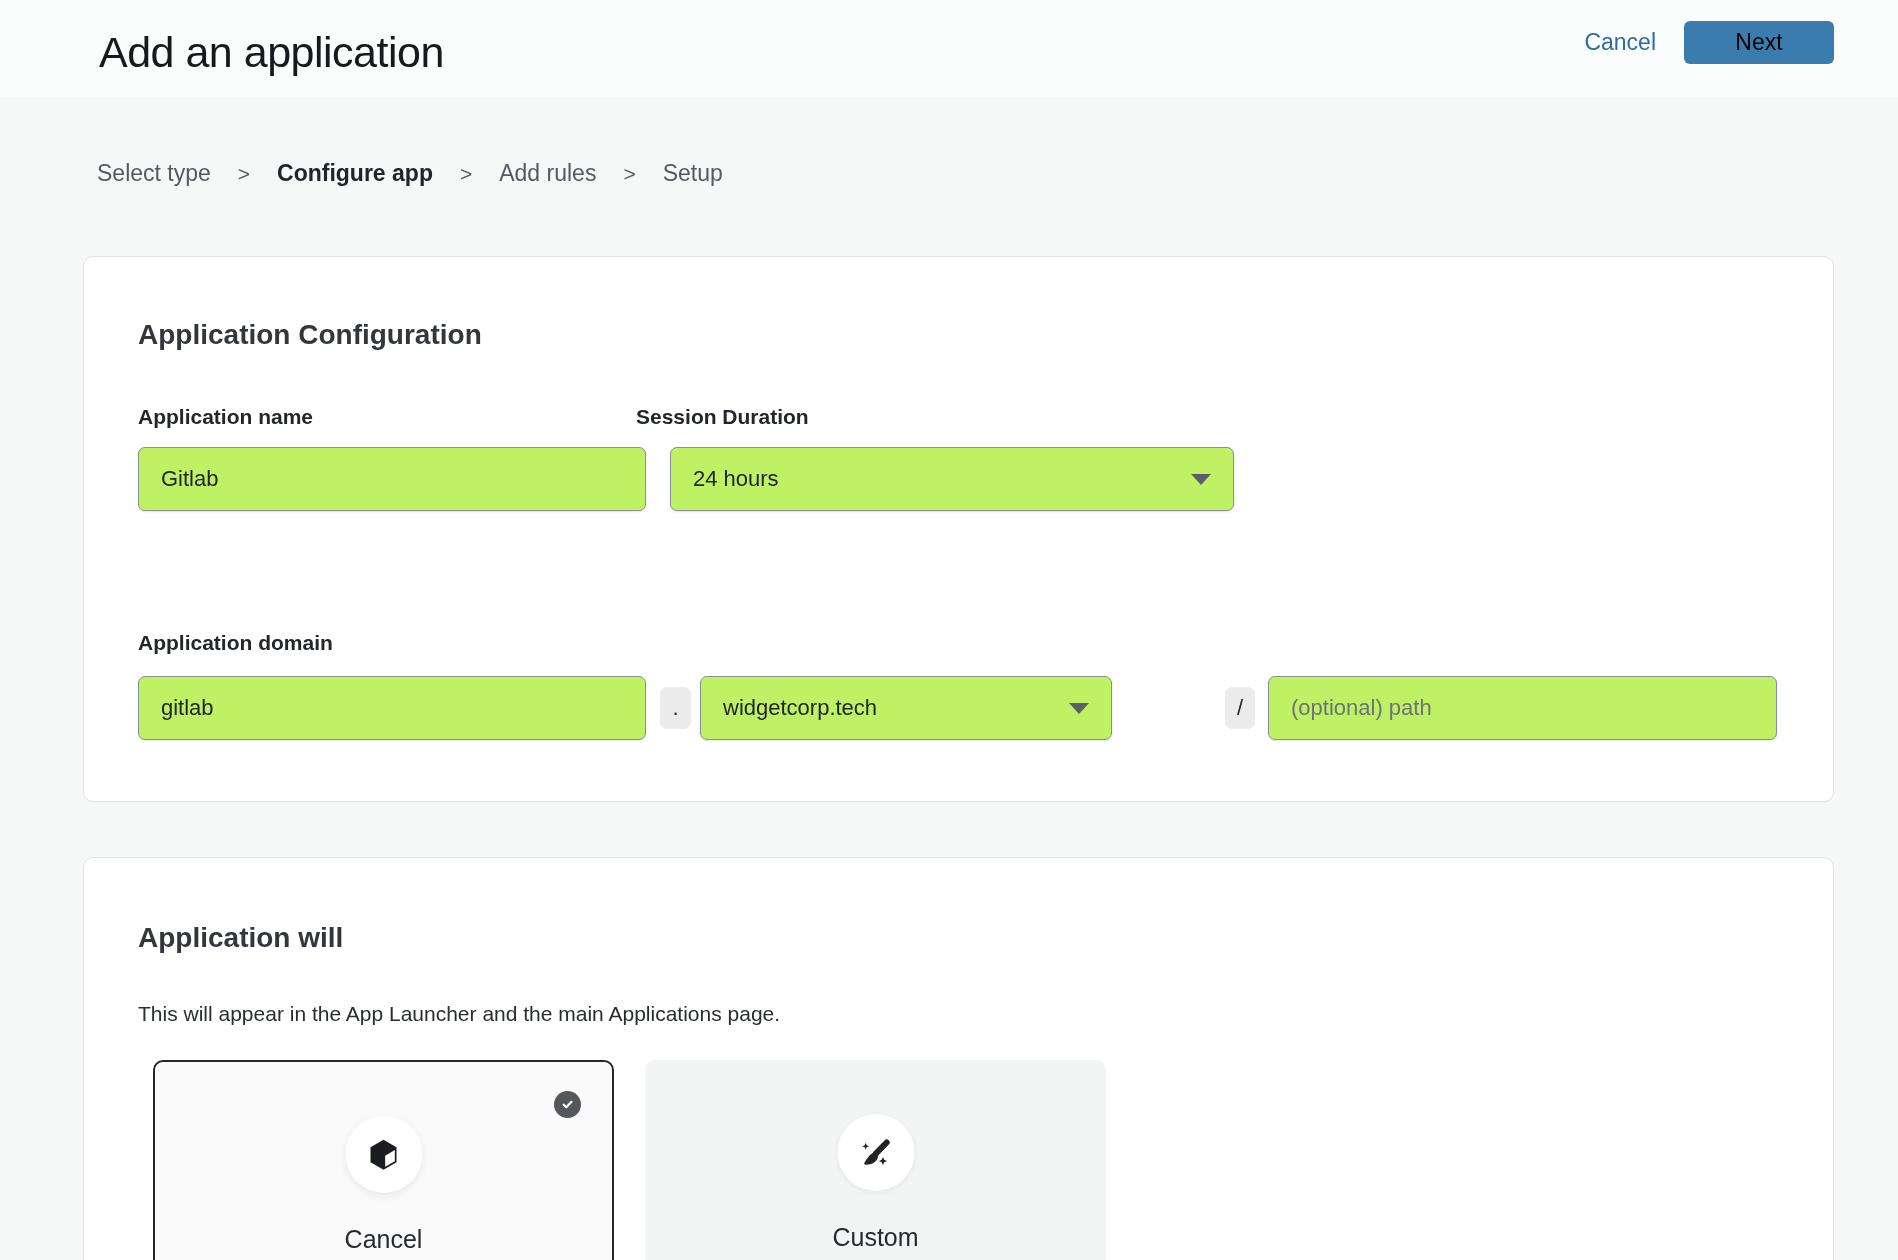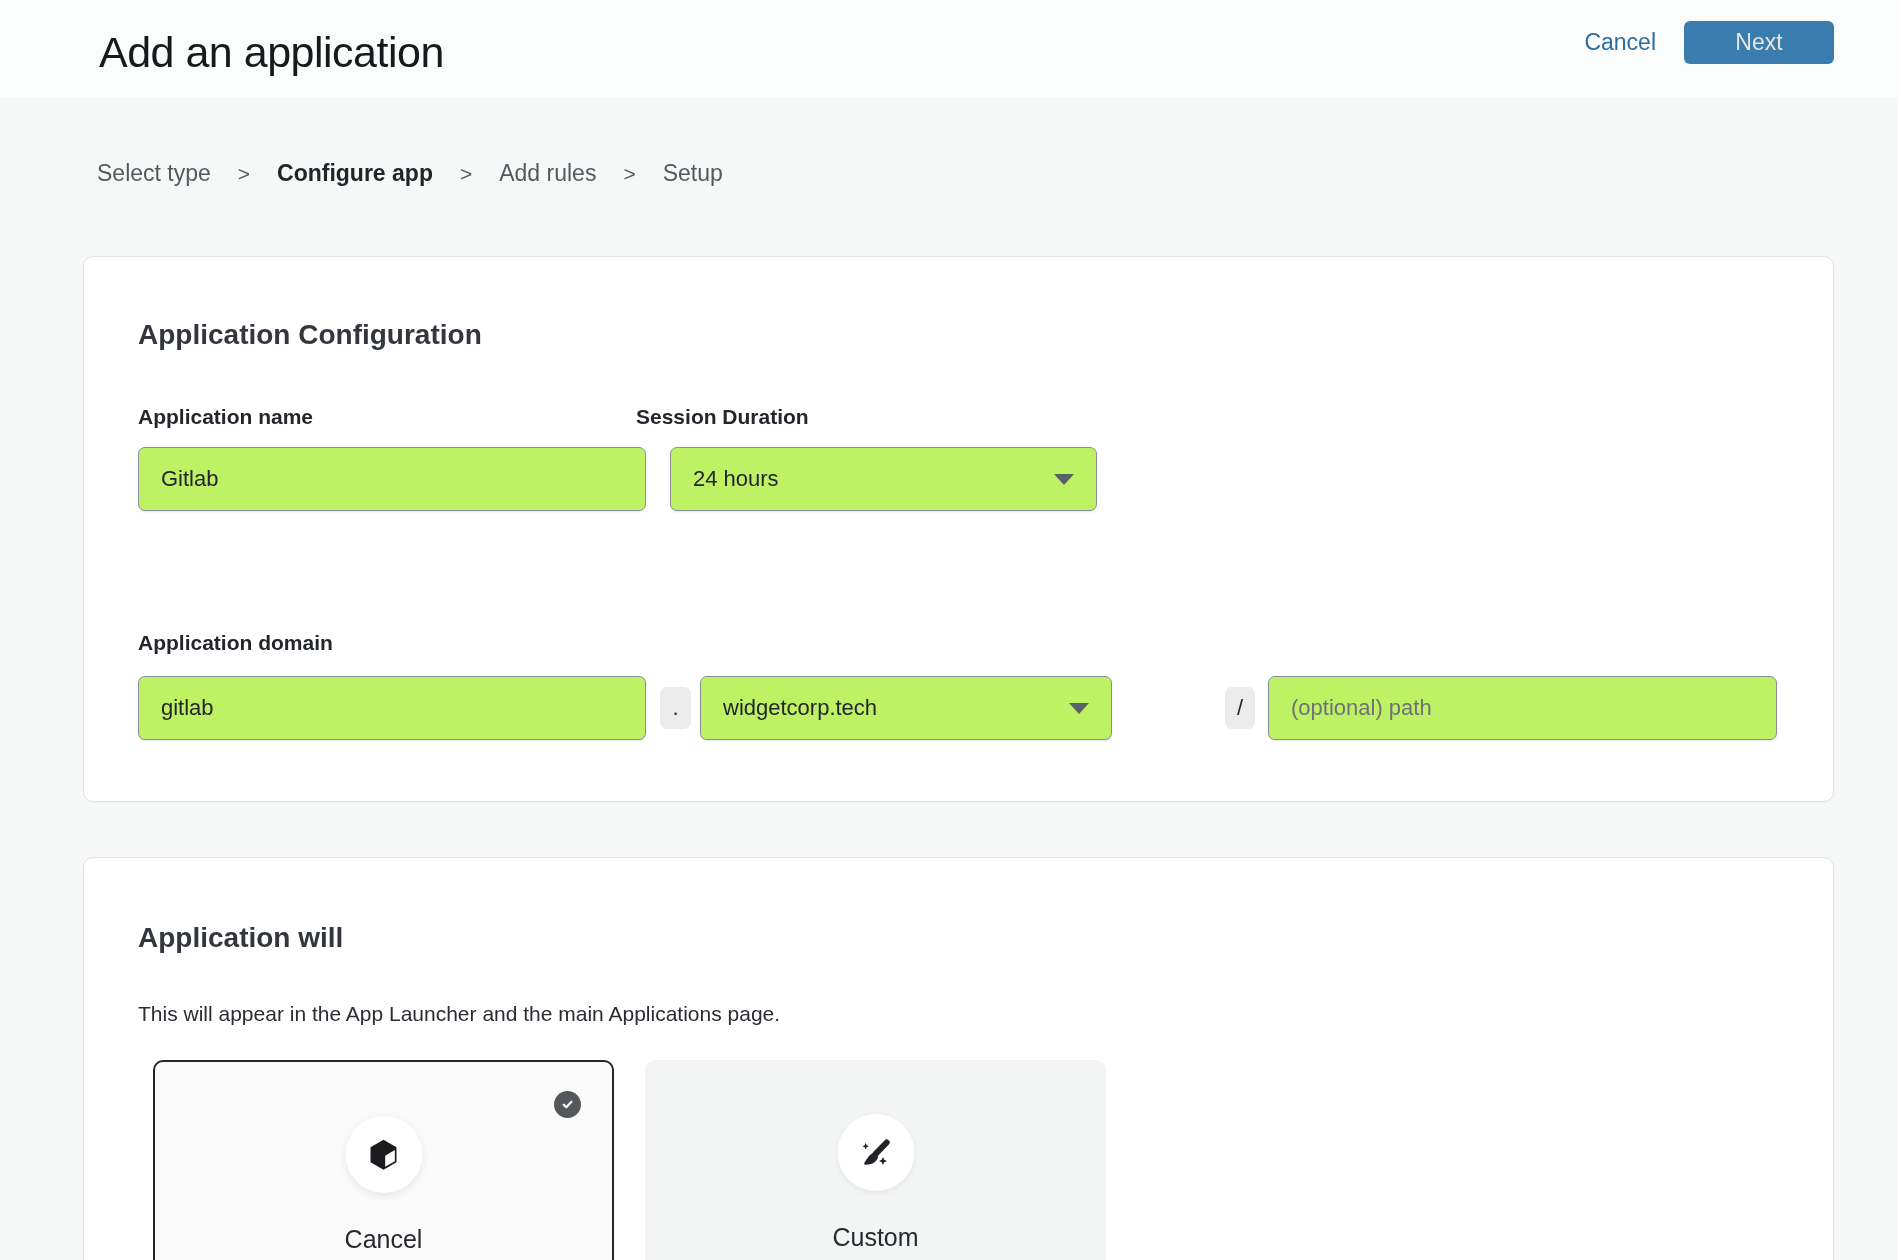--- a/index.html
+++ b/index.html
@@ -40,21 +40,21 @@
   }
   .cancel-link {
     color: #2d6d9f;
     font-size: 23px;
     text-decoration: none;
     cursor: pointer;
   }
   .next-button {
     width: 150px; height: 43px;
     background: #3a7cad;
-    color: #e5e5e5;
+    color: #000000;
     font-size: 23px;
     font-family: "Liberation Sans", sans-serif;
     border: none;
     border-radius: 6px;
     cursor: pointer;
     display: flex;
     align-items: center;
     justify-content: center;
   }
   .breadcrumb {
@@ -217,21 +217,21 @@
     <span class="crumb">Setup</span>
   </nav>
 
   <section class="card card-config">
     <h2 class="section-title">Application Configuration</h2>
 
     <label class="field-label" style="left:54px; top:148px;">Application name</label>
     <input class="text-input" style="left: 54px; top: 190px; width: 508px;" type="text" value="Gitlab">
 
     <label class="field-label" style="left:552px; top:148px;">Session Duration</label>
-    <div class="select-box" style="left:586px; top:190px; width:427px;gap:33px;">
+    <div class="select-box" style="left:586px; top:190px; width:564px;gap:33px;">
       <span>24 hours</span>
       <span class="caret-down"></span>
     </div>
 
     <label class="field-label" style="left:54px; top:374px;">Application domain</label>
     <input class="text-input" style="left: 54px; top: 419px; width: 508px;" type="text" value="gitlab">
 
     <span class="joiner" style="left:576px; width:31px;">.</span>
 
     <div class="select-box" style="left:616px; top:419px; width:412px;">

